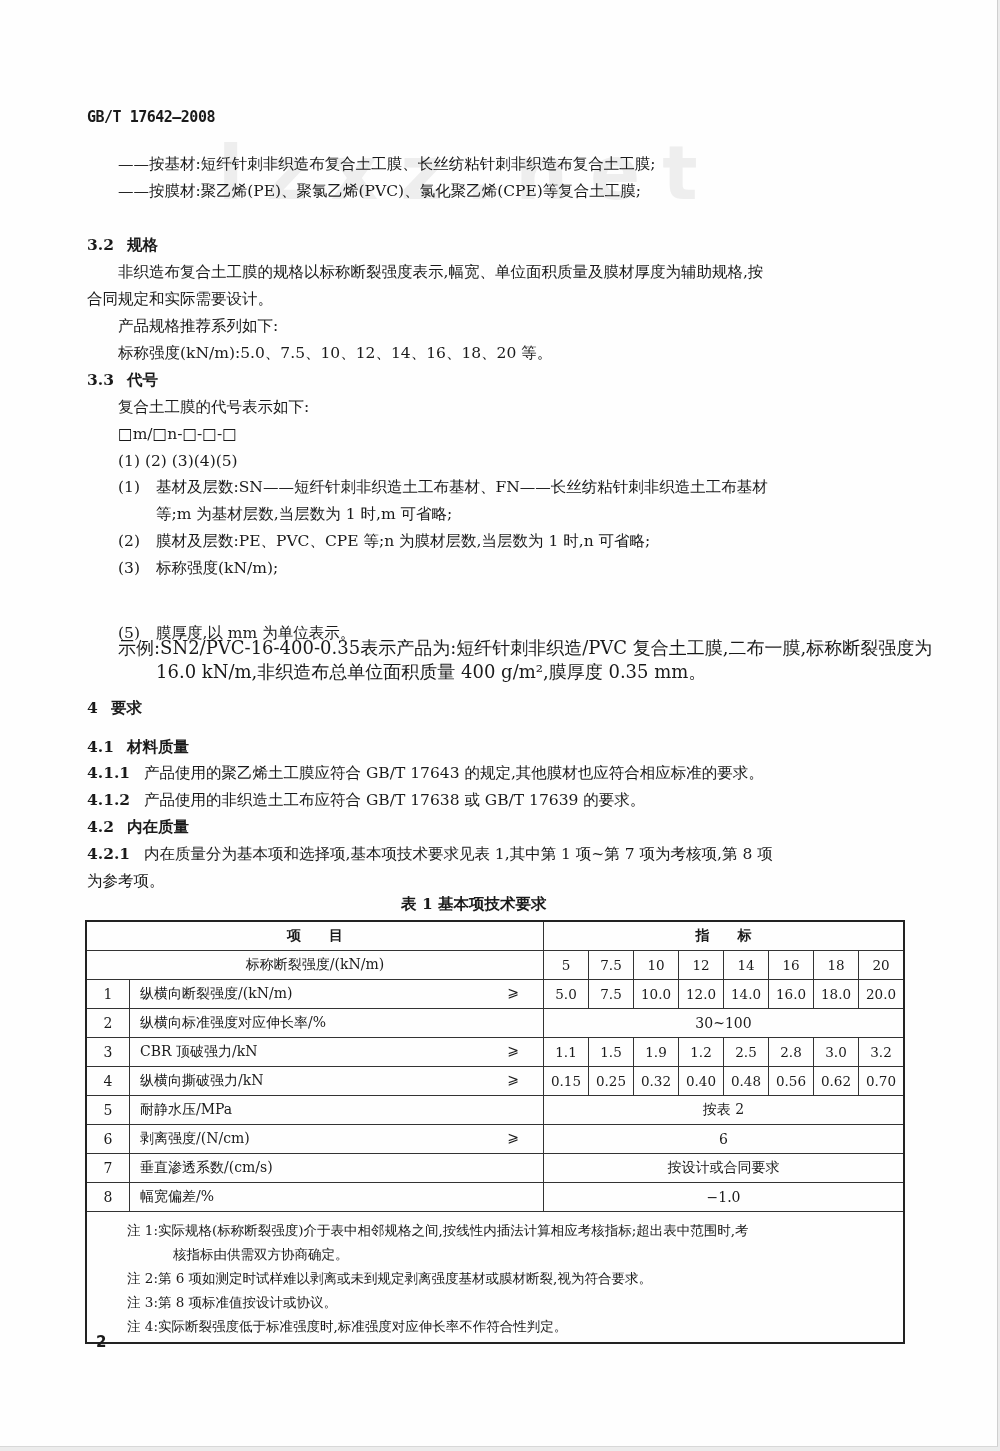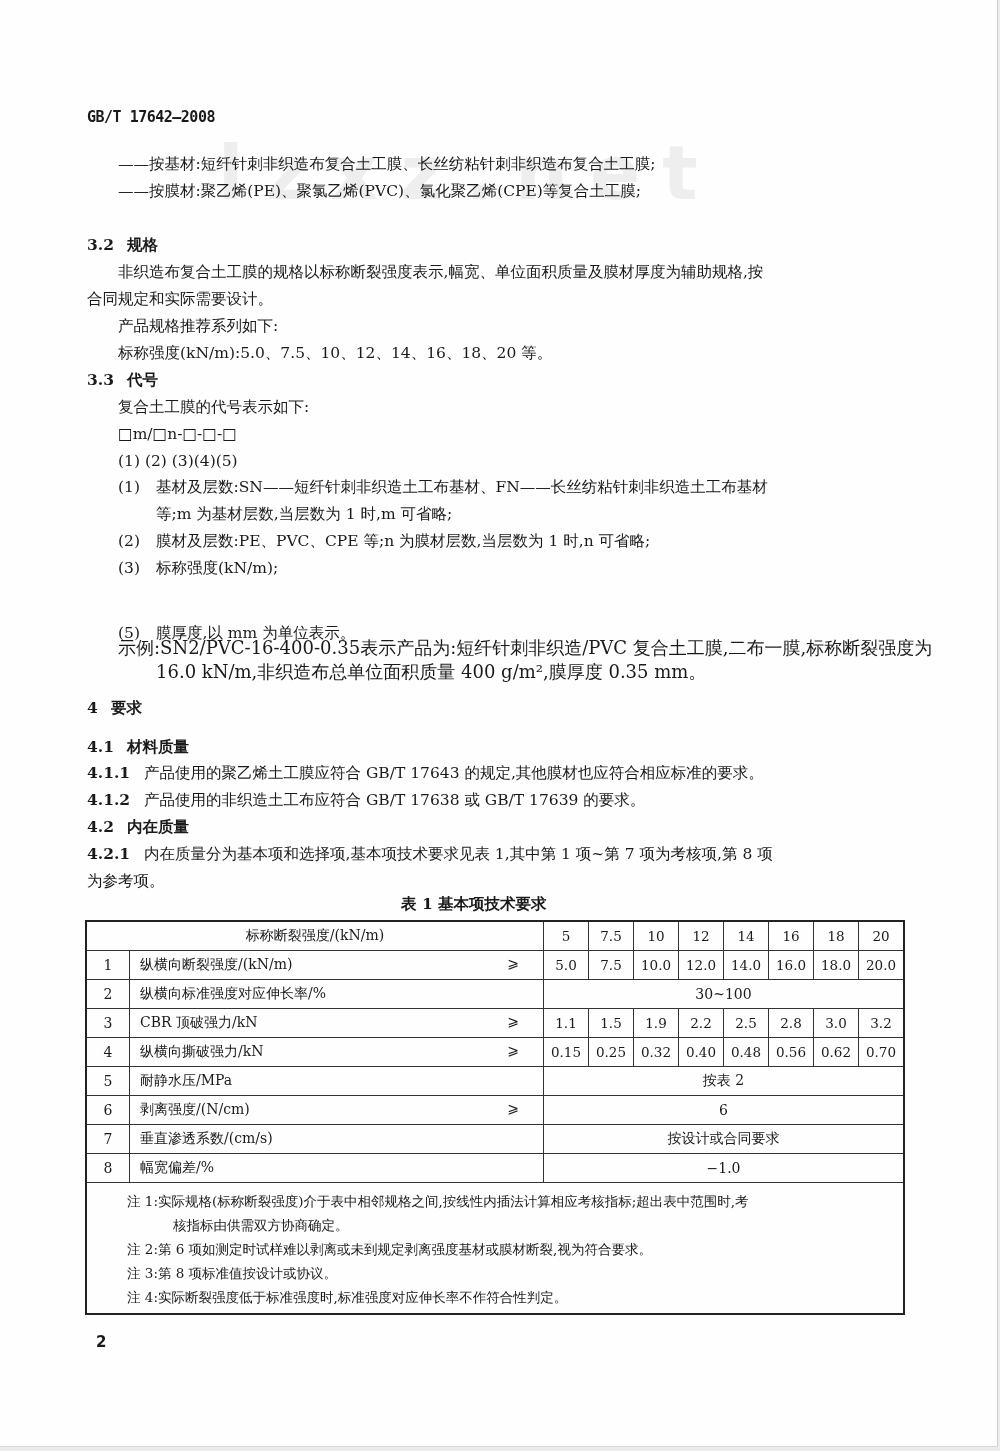--- a/index.html
+++ b/index.html
@@ -98,20 +98,24 @@
   <div class="line" style="left:87px;top:843px;">
     <span class="sub-num h">4.2.1</span><span>内在质量分为基本项和选择项,基本项技术要求见表 1,其中第 1 项~第 7 项为考核项,第 8 项</span>
   </div>
   <div class="line" style="left:87px;top:870px;">为参考项。</div>
 
   <div class="line h" style="left:401px;top:893px;">表 1 基本项技术要求</div>
 
   <table class="t1">
     <tbody id="t1-body">
         <tr>
+          <td colspan="2" class="h" style="font-weight: bold;">项　　目</td>
+          <td colspan="8" style="font-weight: bold;">指　　标</td>
+        </tr>
+        <tr>
           <td colspan="2">标称断裂强度/(kN/m)</td>
           <td class="v">5</td>
           <td class="v">7.5</td>
           <td class="v">10</td>
           <td class="v">12</td>
           <td class="v">14</td>
           <td class="v">16</td>
           <td class="v">18</td>
           <td class="v">20</td>
         </tr>
@@ -131,21 +135,21 @@
           <td class="idx">2</td>
           <td class="name"><span>纵横向标准强度对应伸长率/%</span></td>
           <td colspan="8">30~100</td>
         </tr>
         <tr>
           <td class="idx">3</td>
           <td class="name"><span>CBR 顶破强力/kN</span><span class="ge">⩾</span></td>
           <td class="v">1.1</td>
           <td class="v">1.5</td>
           <td class="v">1.9</td>
-          <td class="v">2.2</td>
+          <td class="v">1.2</td>
           <td class="v">2.5</td>
           <td class="v">2.8</td>
           <td class="v">3.0</td>
           <td class="v">3.2</td>
         </tr>
         <tr>
           <td class="idx">4</td>
           <td class="name"><span>纵横向撕破强力/kN</span><span class="ge">⩾</span></td>
           <td class="v">0.15</td>
           <td class="v">0.25</td>

